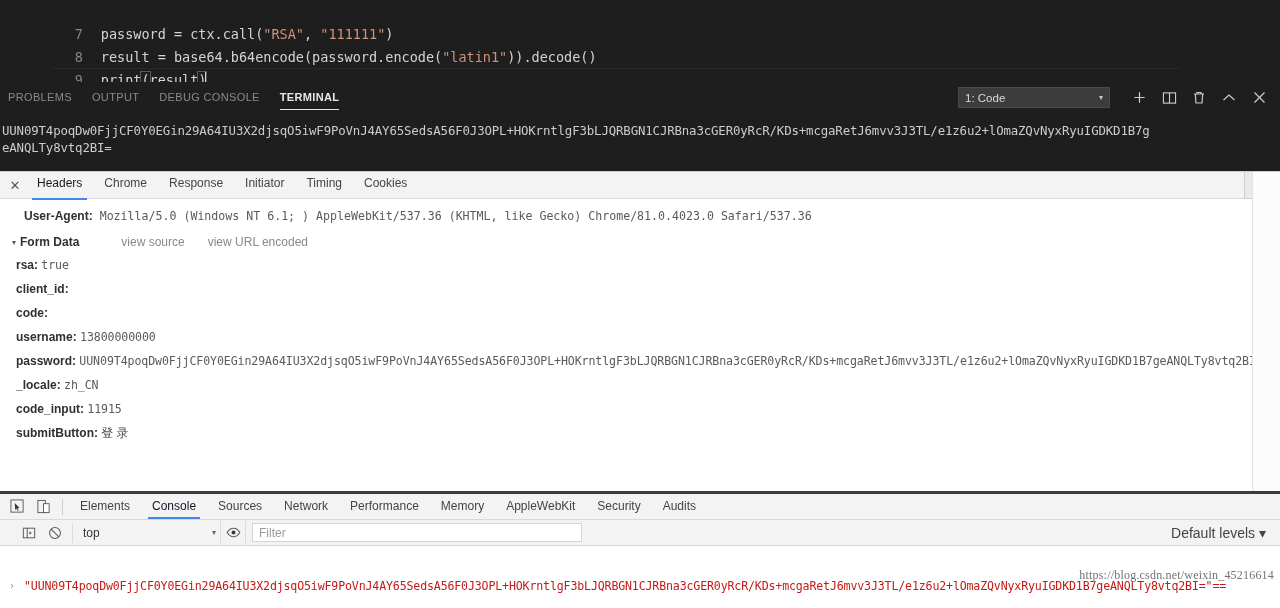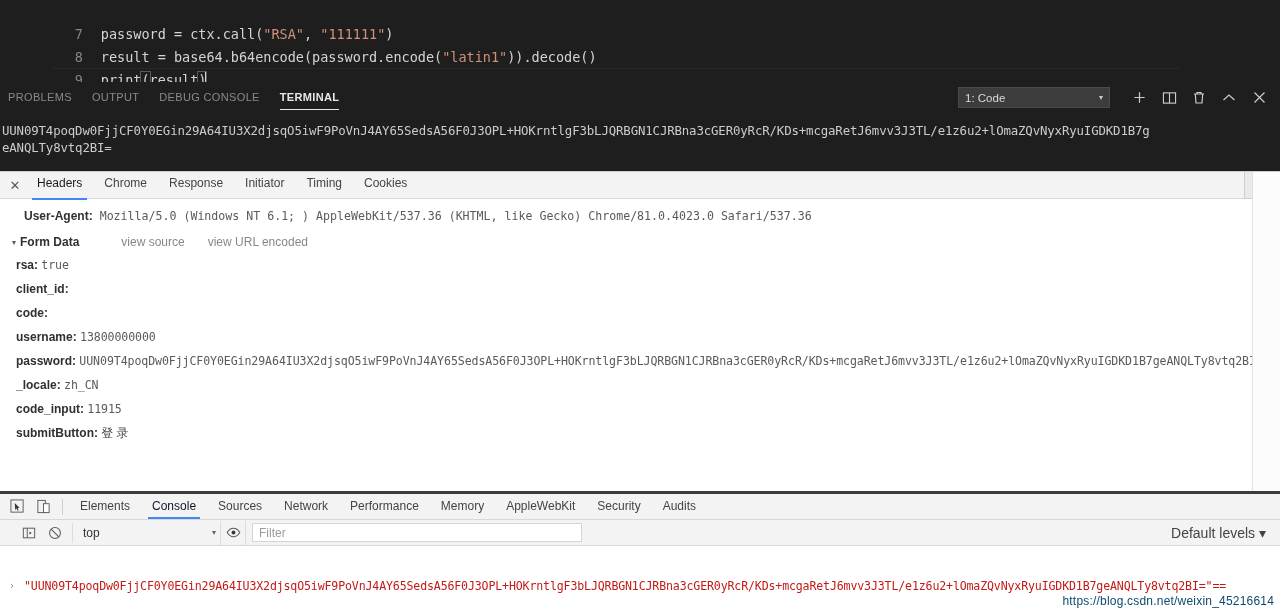--- a/index.html
+++ b/index.html
@@ -228,24 +228,24 @@
   .con-line { display: flex; align-items: flex-start; }
   .con-gutter {
     width: 24px; flex: 0 0 24px; text-align: center;
     color: #9b9b9b; font-size: 10px; line-height: 16px;
   }
   .con-gutter.in { color: #888; }
   .con-str { color: #c41a16; }
 
   
   .watermark {
-    position: absolute; right: 6px; bottom: 0;
-    font-size: 12px; color: #0c4a6e;
+    position: absolute; right: 6px; bottom: 25px;
+    font-size: 12px; color: #737373;
     letter-spacing: .2px; pointer-events: none;
-    font-family: Liberation Sans, sans-serif;
+    font-family: Liberation Serif, serif;
   }
 </style>
 </head>
 <body>
 
 <div id="root">
 
   <div class="editor">
     <div class="code-line">
       <span class="gutter">7</span><span class="tok-plain">password = ctx.call(</span><span class="tok-str">"RSA"</span><span class="tok-plain">, </span><span class="tok-str">"111111"</span><span class="tok-plain">)</span>

